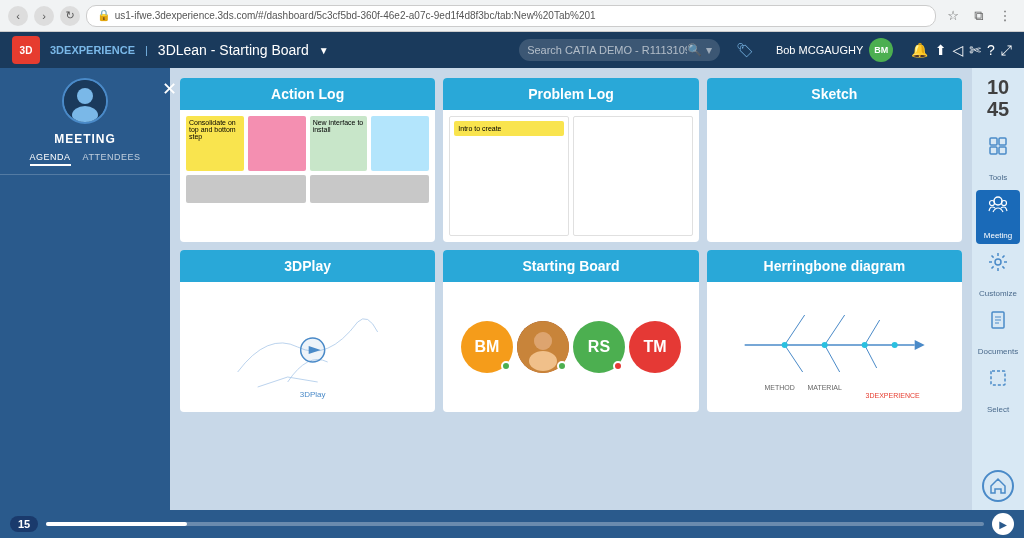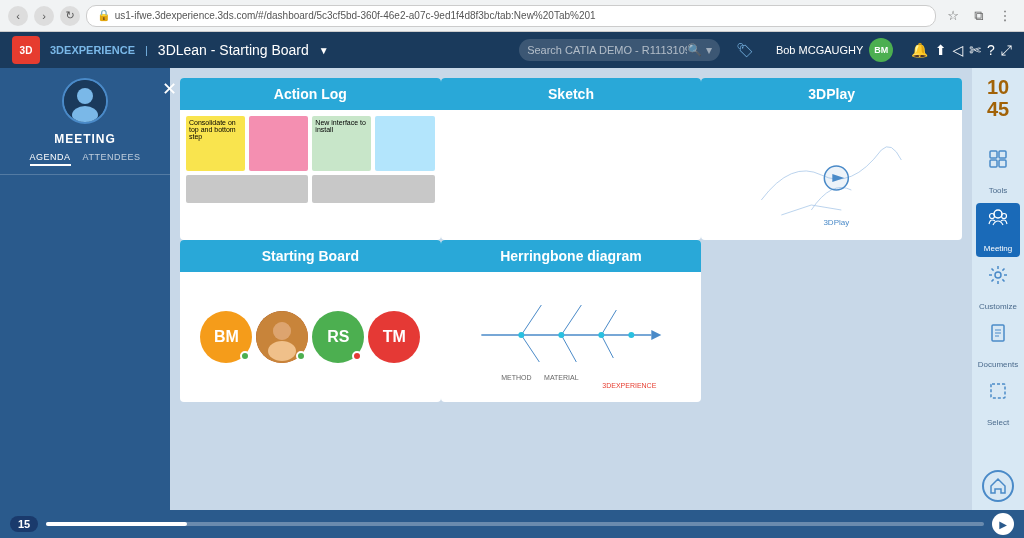--- a/index.html
+++ b/index.html
@@ -203,21 +203,21 @@
       padding: 10px;
       background: #c8d8e8;
       overflow: auto;
     }
 
     
     .dashboard-grid {
       display: grid;
       grid-template-columns: 1fr 1fr 1fr;
       grid-template-rows: auto auto;
-      gap: 0;
+      gap: 8px;
     }
 
     .widget {
       background: white;
       border-radius: 4px;
       overflow: hidden;
     }
     .widget-header {
       background: #29a8d8;
       color: white;
@@ -318,26 +318,26 @@
       width: 52px;
       background: #d8e8f4;
       display: flex;
       flex-direction: column;
       align-items: center;
       padding: 8px 0;
       gap: 4px;
       flex-shrink: 0;
     }
     .time-display {
-      color: #a16207;
+      color: #404040;
       font-weight: bold;
       text-align: center;
       font-size: 20px;
       line-height: 1.1;
-      margin-bottom: 21px;
+      margin-bottom: 8px;
     }
     .right-sidebar-item {
       width: 44px;
       display: flex;
       flex-direction: column;
       align-items: center;
       padding: 4px 2px;
       border-radius: 4px;
       cursor: pointer;
       gap: 12px;
@@ -508,20 +508,29 @@
               <div class="sticky-note sticky-green" style="font-size:7px;padding:3px;min-height:55px;">New interface to install</div>
               <div class="sticky-note sticky-blue" style="min-height:55px;"></div>
             </div>
             <div style="display:flex;gap:4px;">
               <div class="action-log-box"></div>
               <div class="action-log-box"></div>
             </div>
           </div>
         </div>
 
+        <div class="widget">
+          <div class="widget-header">Problem Log</div>
+          <div class="problem-log-body">
+            <div class="problem-col">
+              <div class="problem-sticky">Intro to create</div>
+            </div>
+            <div class="problem-col"></div>
+          </div>
+        </div>
 
         <div class="widget">
           <div class="widget-header">Sketch</div>
           <div class="sketch-body"></div>
         </div>
 
         <div class="widget">
           <div class="widget-header">3DPlay</div>
           <div class="play-body">
             <svg class="play-svg" viewBox="0 0 200 110">

